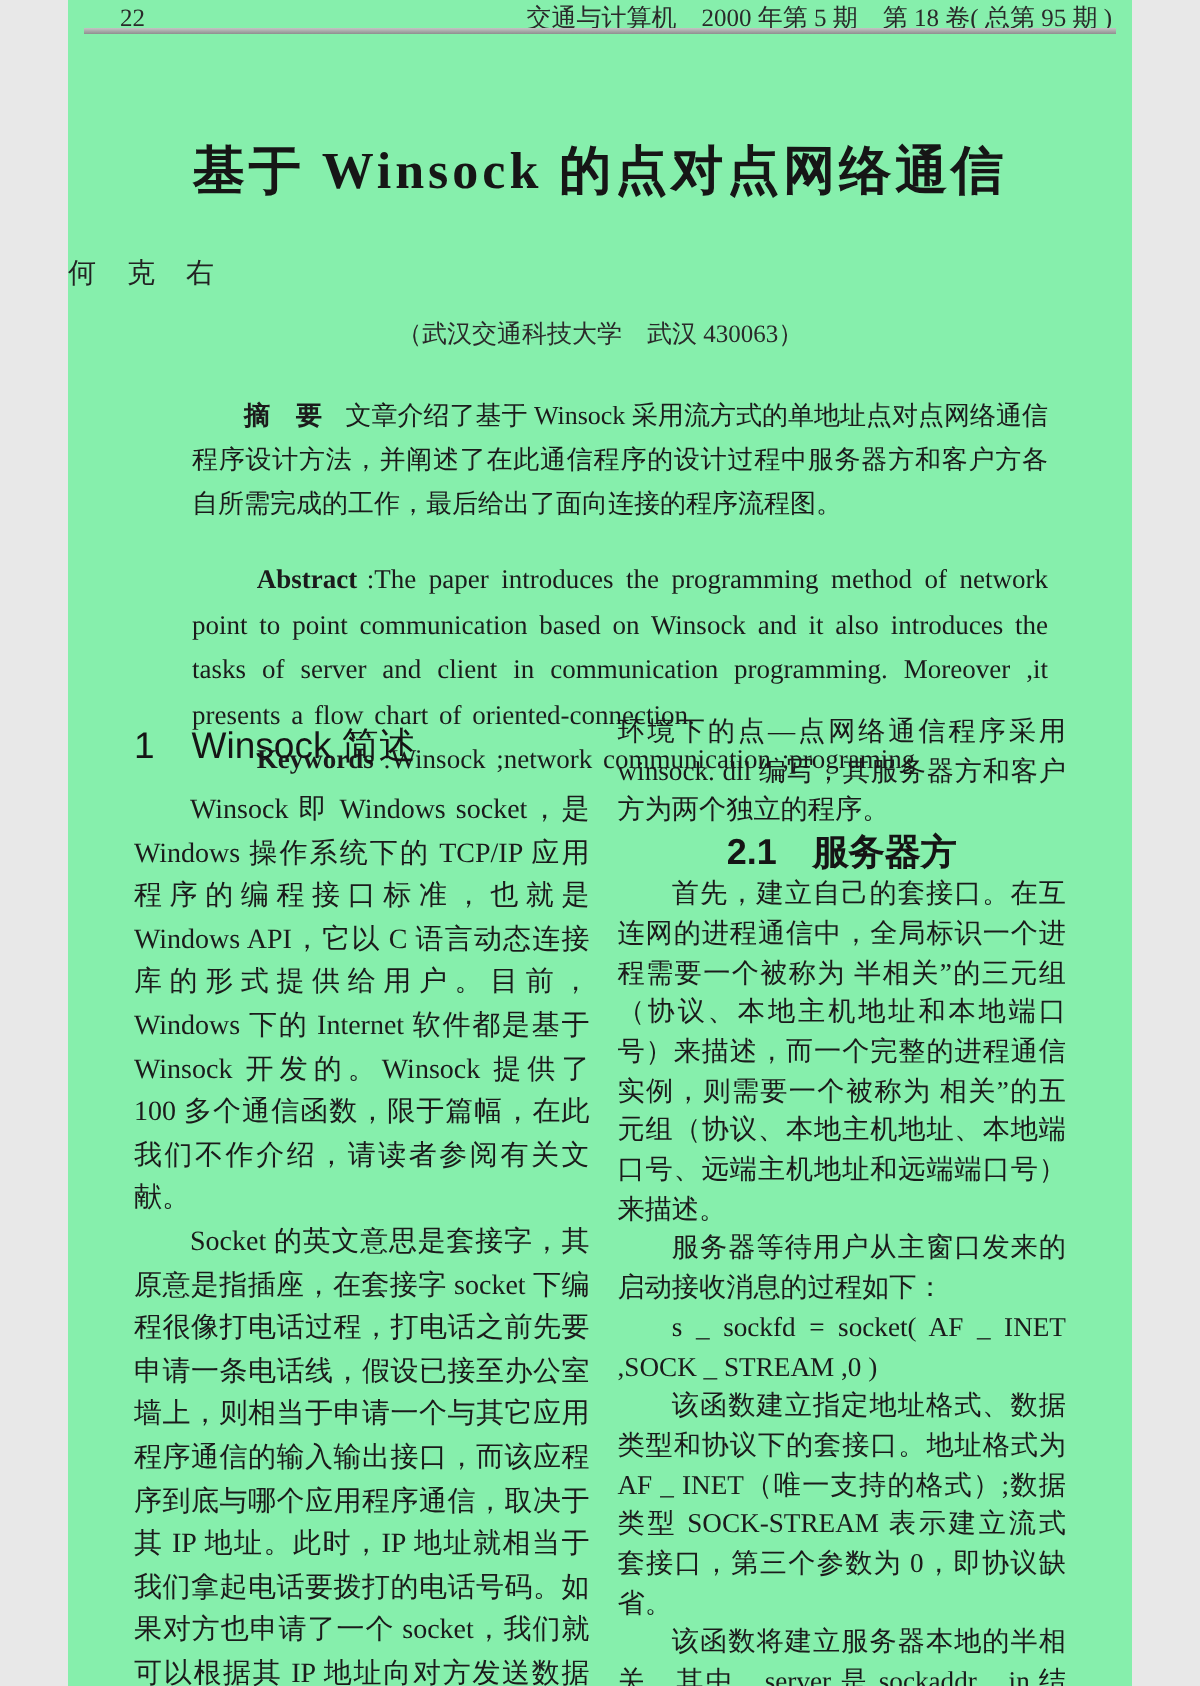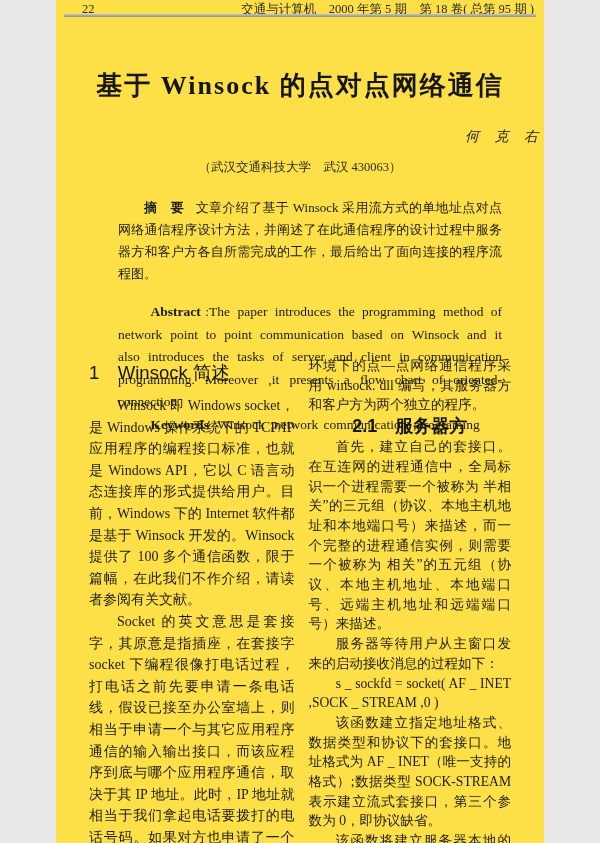--- a/index.html
+++ b/index.html
@@ -1,20 +1,20 @@
 <!DOCTYPE html>
 <html><head>
 <meta charset="utf-8">
 <style>
   html, body { margin: 0; padding: 0; background: #e8e8e8; }
   .page {
     position: relative;
-    width: 488px; height: 843px;
+    width: 532px; height: 843px;
     margin: 0 auto;
-    background: #fde047;
+    background: #86efac;
     color: #1b1b1b;
     font-family: "Liberation Serif", "DejaVu Serif", serif;
     overflow: hidden;
   }
   
   .runhead {
     position: absolute; top: 1px; left: 24px; right: 10px;
     display: flex; justify-content: space-between; align-items: baseline;
     font-size: 12.5px; color: #2a2a2a;
   }
@@ -26,22 +26,22 @@
   }
   
   .title {
     margin: 0; padding-top: 68px;
     text-align: center;
     font-size: 26px; font-weight: 600;
     letter-spacing: 2px;
     color: #161616;
   }
   .author {
-    margin-top: 25px; text-align: right;
-    font-size: 14px; letter-spacing: 6px; color: #222; font-style: italic;
+    margin-top: 25px; text-align: left;
+    font-size: 14px; letter-spacing: 6px; color: #222;
   }
   .affil {
     margin-top: 13px; text-align: center;
     font-size: 12.5px; color: #2a2a2a;
   }
   
   .abs-cn {
     margin: 21px 42px 0 62px;
     font-size: 13px; line-height: 22px;
     text-align: justify;

